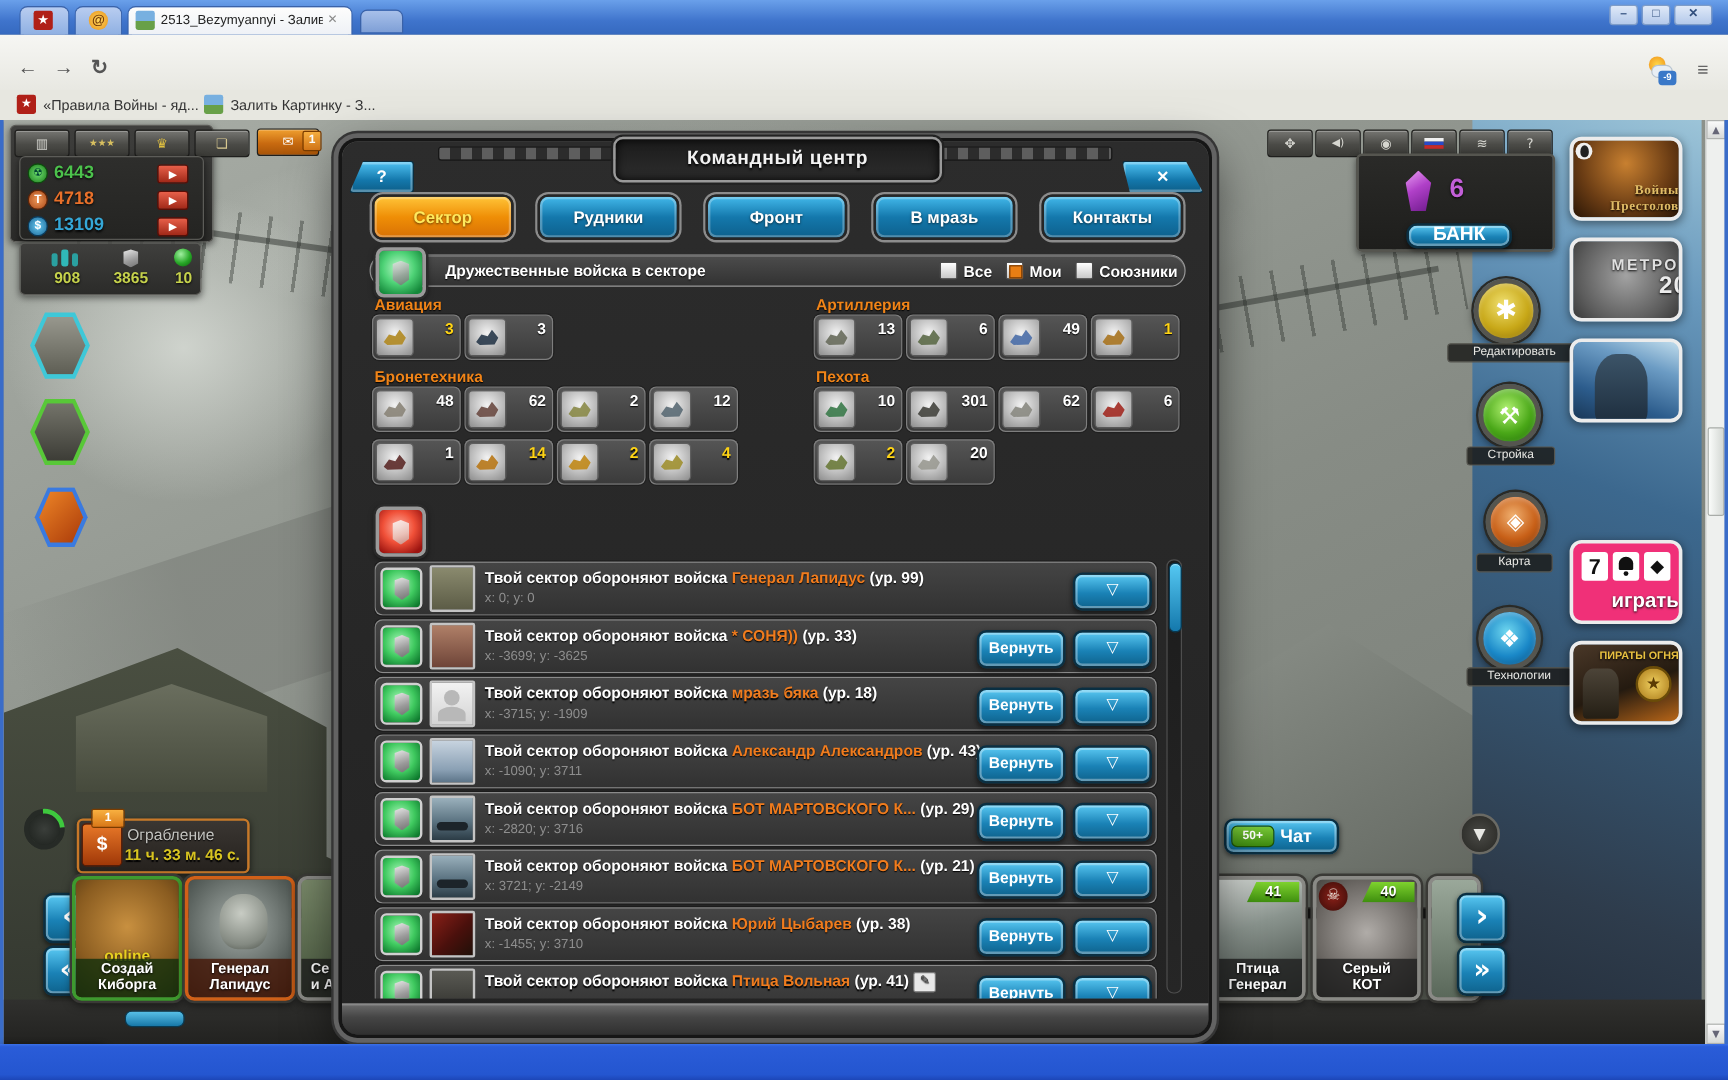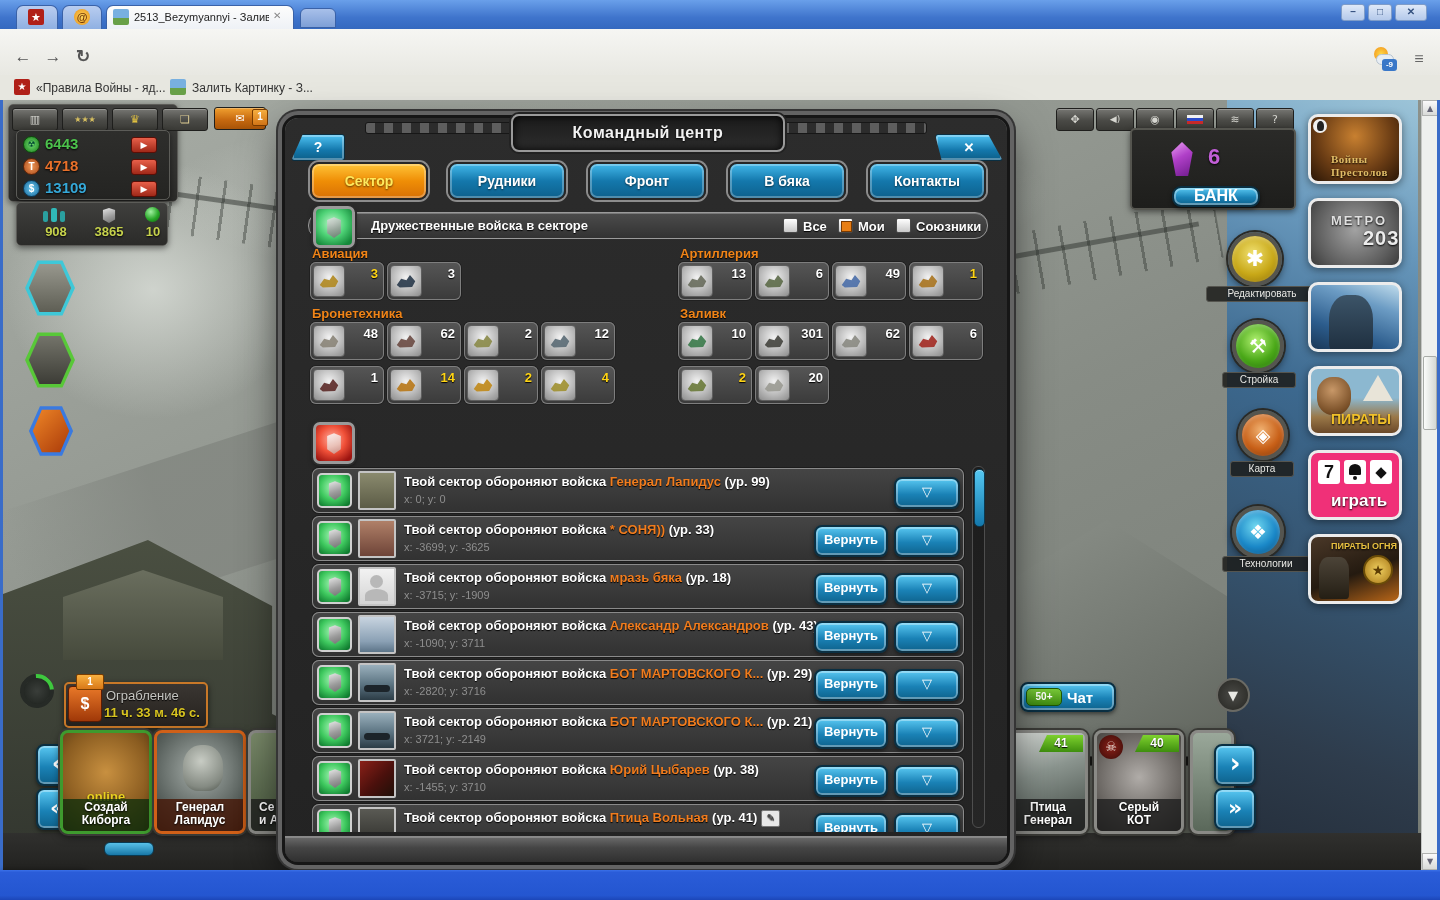--- a/index.html
+++ b/index.html
@@ -38,21 +38,21 @@
   .icobtn.mail{background:linear-gradient(#f0a030,#c86a10 55%,#a85408);color:#fff;}
   .badge1{background:linear-gradient(#f8b040,#d87818);border:1px solid #7a3c00;border-radius:2px;color:#fff;font-size:10px;font-weight:bold;text-align:center;line-height:14px;}
   .resval{font-size:15px;font-weight:bold;text-shadow:0 1px 2px #000;}
   .resarrow{background:linear-gradient(#e8604a,#a02818);border:1px solid #5c0e06;border-radius:3px;color:#fff;font-size:9px;text-align:center;line-height:14px;}
   .statval{font-size:13px;font-weight:bold;color:#c6d24c;text-shadow:0 1px 2px #000;text-align:center;}
   .hex{clip-path:polygon(26% 4%,74% 4%,98% 50%,74% 96%,26% 96%,2% 50%);}
   .hexin{clip-path:polygon(26% 4%,74% 4%,98% 50%,74% 96%,26% 96%,2% 50%);position:absolute;left:4px;top:4px;right:4px;bottom:4px;}
   .circbtn{border-radius:50%;border:4px solid #55554f;box-shadow:0 0 0 2px #2a2a26,0 3px 8px rgba(0,0,0,.6),inset 0 2px 4px rgba(255,255,255,.35);text-align:center;color:#fff;}
   .circlabel{background:rgba(28,28,26,.85);border:1px solid #55554f;border-radius:3px;color:#e8e8e4;font-size:10px;text-align:center;line-height:14px;white-space:nowrap;padding:0 3px;}
   .adtile{left:1308px;width:94px;height:70px;border-radius:10px;border:3px solid #ececec;box-shadow:0 2px 8px rgba(0,0,0,.45);overflow:hidden;box-sizing:border-box;}
-  .adtxt{width:100%;text-align:left;font-weight:bold;text-shadow:0 1px 2px #000;padding-left:20px;}
+  .adtxt{width:100%;text-align:right;font-weight:bold;text-shadow:0 1px 2px #000;}
   .bluebtn{background:linear-gradient(#59c8f2,#1a82b6 55%,#0e628c);border:2px solid #0a2f42;border-radius:8px;box-shadow:inset 0 0 0 2px rgba(255,255,255,.35),0 2px 4px rgba(0,0,0,.5);color:#fff;text-align:center;font-weight:bold;}
   .cardframe{border-radius:8px;border:3px solid #8a8a86;box-shadow:0 0 0 2px #3a3a36,0 3px 8px rgba(0,0,0,.55);overflow:hidden;box-sizing:border-box;}
   .cardlabel{position:absolute;left:0;right:0;bottom:0;padding:2px 0 4px;text-align:center;color:#fff;font-size:12px;font-weight:bold;line-height:13px;text-shadow:0 1px 2px #000;}
   .lvlbadge{position:absolute;top:2px;right:2px;width:44px;height:17px;background:linear-gradient(#7ed22e,#3e8e0e);clip-path:polygon(18% 0,100% 0,100% 100%,0 100%);color:#fff;font-size:12px;font-weight:bold;text-align:center;line-height:17px;text-shadow:0 1px 1px #000;}
   .gaugering{border-radius:50%;border:4px solid #262a26;border-top-color:#3ec83e;background:radial-gradient(#3a3e3a,#1c201c);}
   
   #modal{left:285px;top:118px;width:722px;height:744px;background:linear-gradient(#2c2c2c,#232323);border-radius:13px;box-shadow:0 0 0 3px #161616,0 0 0 7px #636363,0 0 0 9px #353535,0 16px 44px rgba(0,0,0,.75);z-index:50;}
   #modal .deco{background:repeating-linear-gradient(90deg,#5e5e5e 0 9px,#2c2c2c 9px 18px);border:1px solid #171717;border-radius:3px;}
   #mtitle{background:linear-gradient(#1b1b1b,#2d2d2d);border:2px solid #9a9a9a;box-shadow:0 0 0 2px #222,inset 0 0 8px #000;border-radius:8px;color:#f2f2f2;font-size:16px;font-weight:bold;text-align:center;letter-spacing:.5px;text-shadow:0 1px 2px #000;}
   .cornerbtn{background:linear-gradient(#4ec2f2,#1478ac 60%,#0d5e88);border:1px solid #0a2f42;box-shadow:inset 0 0 0 2px rgba(255,255,255,.3);color:#fff;font-weight:bold;text-align:center;}
@@ -226,25 +226,20 @@
     <div class="adtxt ab" style="bottom:16px;font-family:'Liberation Serif',serif;font-size:11px;color:#e0bc66;letter-spacing:.5px;">Войны</div>
     <div class="adtxt ab" style="bottom:3px;font-family:'Liberation Serif',serif;font-size:11px;color:#e0bc66;letter-spacing:.5px;">Престолов</div>
   </div>
   <div class="ab adtile" style="top:198px;background:radial-gradient(circle at 50% 45%,#a2a2a2,#5c5c5c 70%,#3a3a3a);">
     <div class="adtxt ab" style="top:12px;font-size:13px;color:#e0e0e0;letter-spacing:2px;">МЕТРО</div>
     <div class="adtxt ab" style="top:26px;font-size:20px;color:#ececec;letter-spacing:1px;margin-left:32px;">2033</div>
   </div>
   <div class="ab adtile" style="top:282px;background:linear-gradient(200deg,#c0dcec 0%,#6c9cc4 30%,#2c5c8c 70%,#1a3858 100%);">
     <span class="ab" style="left:18px;top:10px;width:44px;height:60px;background:linear-gradient(#3c5468,#1c2c3c);border-radius:40% 40% 20% 20%;"></span>
   </div>
-  <div class="ab adtile" style="top:366px;background:linear-gradient(#8cb8d0 0%,#8cb8d0 45%,#9a7848 75%,#6a4828 100%);">
-    <span class="ab" style="left:6px;top:8px;width:34px;height:38px;border-radius:45%;background:radial-gradient(circle at 45% 35%,#c89868,#7a5028 70%,#4a2c10);"></span>
-    <span class="ab" style="left:52px;top:6px;width:30px;height:26px;background:#e8e4d8;clip-path:polygon(0 100%,50% 0,100% 100%);"></span>
-    <div class="adtxt ab" style="bottom:6px;font-size:14px;color:#f0c028;">ПИРАТЫ</div>
-  </div>
   <div class="ab adtile" style="top:450px;background:#f03078;">
     <span class="ab" style="left:7px;top:7px;width:22px;height:24px;background:#fff;border-radius:3px;color:#111;font-size:18px;font-weight:bold;text-align:center;line-height:24px;">7</span>
     <span class="ab" style="left:33px;top:7px;width:22px;height:24px;background:#fff;border-radius:3px;">
         <i class="ab" style="left:5px;top:4px;width:12px;height:11px;background:#111;border-radius:50% 50% 10% 10%;"></i>
         <i class="ab" style="left:9px;top:16px;width:4px;height:4px;background:#111;border-radius:50%;"></i>
       </span>
     <span class="ab ico" style="left:59px;top:7px;width:22px;height:24px;background:#fff;border-radius:3px;color:#111;font-size:15px;text-align:center;line-height:24px;">◆</span>
     <div class="adtxt ab" style="bottom:6px;font-size:17px;color:#fff;">играть</div>
   </div>
   <div class="ab adtile" style="top:534px;background:linear-gradient(160deg,#4a3828 0%,#241a10 55%,#b86618 100%);">
@@ -301,40 +296,40 @@
 
   <div class="ab" id="modal">
     <div class="ab deco" style="left:80px;top:4px;width:560px;height:10px;"></div>
     <div class="ab" id="mtitle" style="left:226px;top:-4px;width:270px;height:34px;line-height:34px;">Командный центр</div>
     <div class="ab cornerbtn" style="left:6px;top:16px;width:52px;height:25px;line-height:25px;clip-path:polygon(22% 0,100% 0,100% 100%,0 100%);border-radius:3px;font-size:14px;">?</div>
     <div class="ab cornerbtn" style="left:650px;top:16px;width:66px;height:25px;line-height:25px;clip-path:polygon(0 0,78% 0,100% 100%,10% 100%);border-radius:3px;font-size:13px;">✕</div>
 
     <div class="ab mtab active" style="left:25px;top:44px;">Сектор</div>
     <div class="ab mtab" style="left:163px;top:44px;">Рудники</div>
     <div class="ab mtab" style="left:303px;top:44px;">Фронт</div>
-    <div class="ab mtab" style="left:443px;top:44px;">В бяка</div>
+    <div class="ab mtab" style="left:443px;top:44px;">В мразь</div>
     <div class="ab mtab" style="left:583px;top:44px;">Контакты</div>
 
     <div class="ab secbar" style="left:23px;top:94px;width:680px;height:27px;padding-left:62px;box-sizing:border-box;">
       <span>Дружественные войска в секторе</span>
     </div>
     <div class="ab secico green" style="left:28px;top:88px;width:42px;height:42px;">
         <span class="shieldsh ab" style="left:9px;top:7px;width:18px;height:22px;opacity:.85;"></span>
       </div>
     <div class="ab chk" style="left:498px;top:100px;"></div>
     <div class="ab chklabel" style="left:518px;top:101px;">Все</div>
     <div class="ab chk checked" style="left:553px;top:100px;"></div>
     <div class="ab chklabel" style="left:573px;top:101px;">Мои</div>
     <div class="ab chk" style="left:611px;top:100px;"></div>
     <div class="ab chklabel" style="left:631px;top:101px;">Союзники</div>
 
     <div class="ab grouplabel" style="left:27px;top:128px;">Авиация</div>
     <div class="ab grouplabel" style="left:395px;top:128px;text-align:right;">Артиллерия</div>
     <div class="ab grouplabel" style="left:27px;top:188px;">Бронетехника</div>
-    <div class="ab grouplabel" style="left:395px;top:188px;">Заливк</div>
+    <div class="ab grouplabel" style="left:395px;top:188px;">Пехота</div>
 
     <div class="ab ucell" style="left:25px;top:144px;">
         <div class="ubox">
           <span class="usil" style="background:#b08820;"></span>
         </div>
         <span class="ucount hl">3</span>
       </div>
     <div class="ab ucell" style="left:102px;top:144px;">
         <div class="ubox">
           <span class="usil" style="background:#28384a;"></span>

